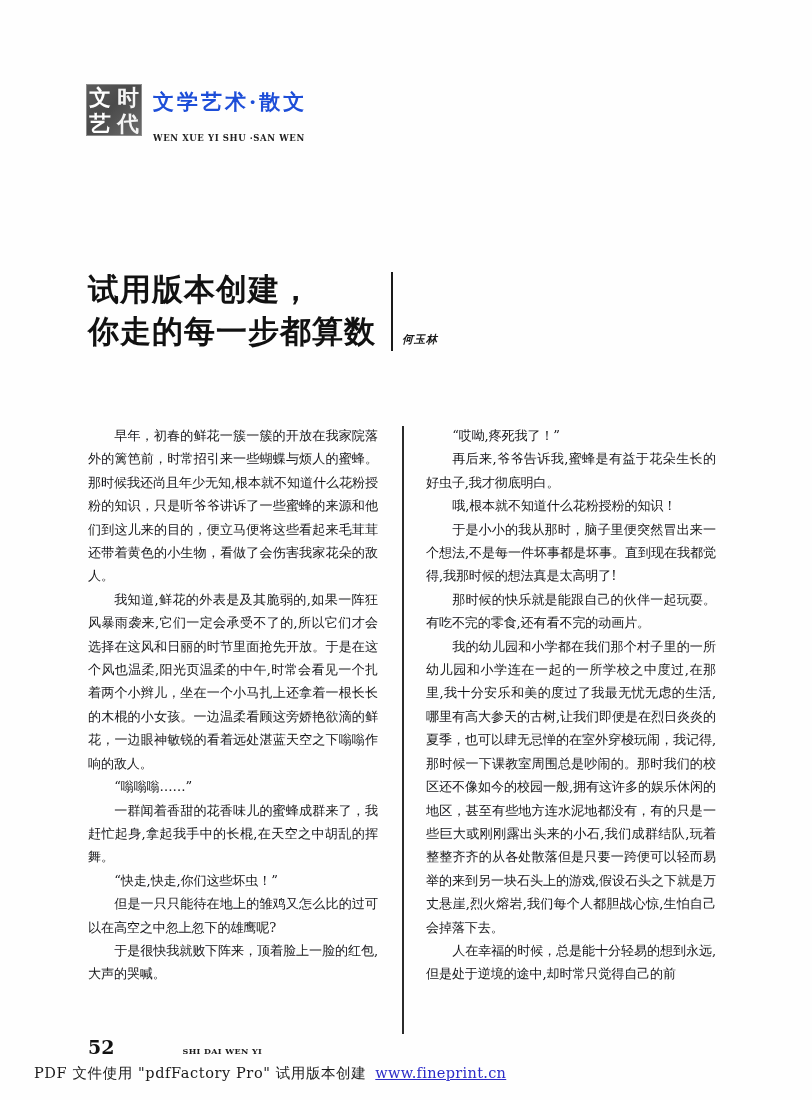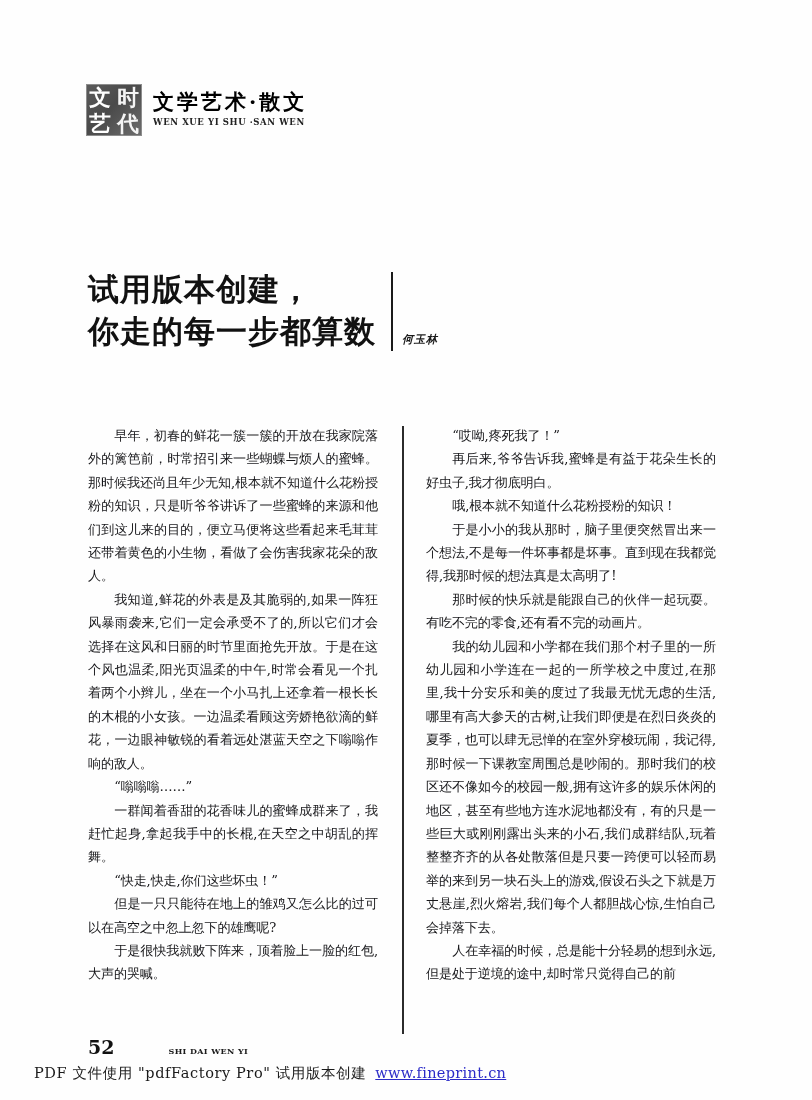--- a/index.html
+++ b/index.html
@@ -51,30 +51,30 @@
 
   .masthead-words {
     margin-left: 11px;
     padding-top: 6px;
   }
   .mw-cn {
     font-family: "DejaVu Serif", "Liberation Serif", serif;
     font-weight: bold;
     font-size: 21px;
     letter-spacing: 3px;
-    color: #000000;
+    color: #1d4ed8;
     line-height: 1.1;
   }
   .mw-py {
     font-family: "DejaVu Serif", "Liberation Serif", serif;
     font-weight: bold;
     font-size: 8.5px;
     letter-spacing: 0.6px;
     color: #222222;
-    margin-top: 4px;
+    margin-top: 20px;
   }
 
   
   .title-block {
     position: absolute;
     left: 88px;
     top: 268px;
     width: 330px;
   }
   .title-line {
@@ -154,21 +154,21 @@
     display: flex;
     align-items: baseline;
   }
   .folio-num {
     font-family: "DejaVu Serif", "Liberation Serif", serif;
     font-weight: bold;
     font-size: 19px;
     color: #111111;
   }
   .folio-text {
-    margin-left: 6px;
+    margin-left: 20px;
     font-family: "DejaVu Serif", "Liberation Serif", serif;
     font-weight: bold;
     font-size: 8px;
     letter-spacing: 0.4px;
     color: #1c1c1c;
     padding-left: 48px;
   }
 
   .pdf-banner {
     position: absolute;

